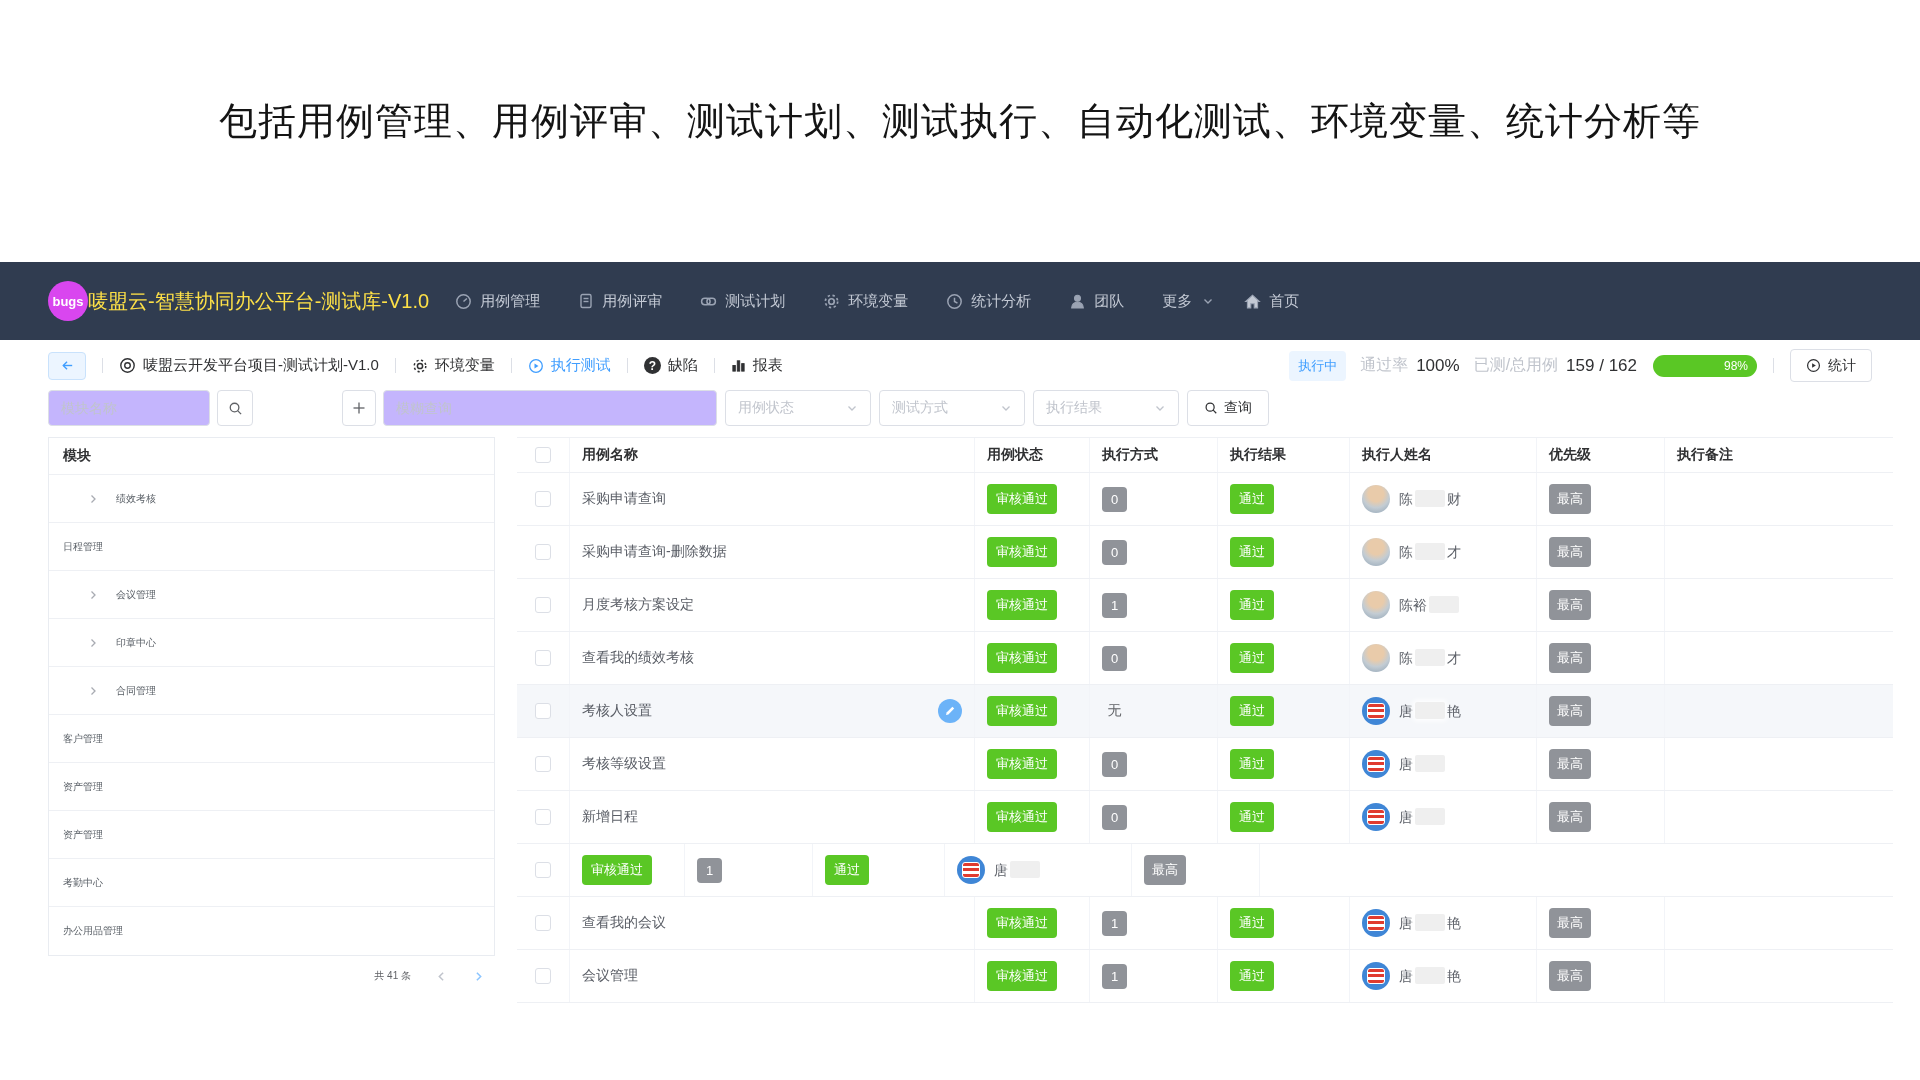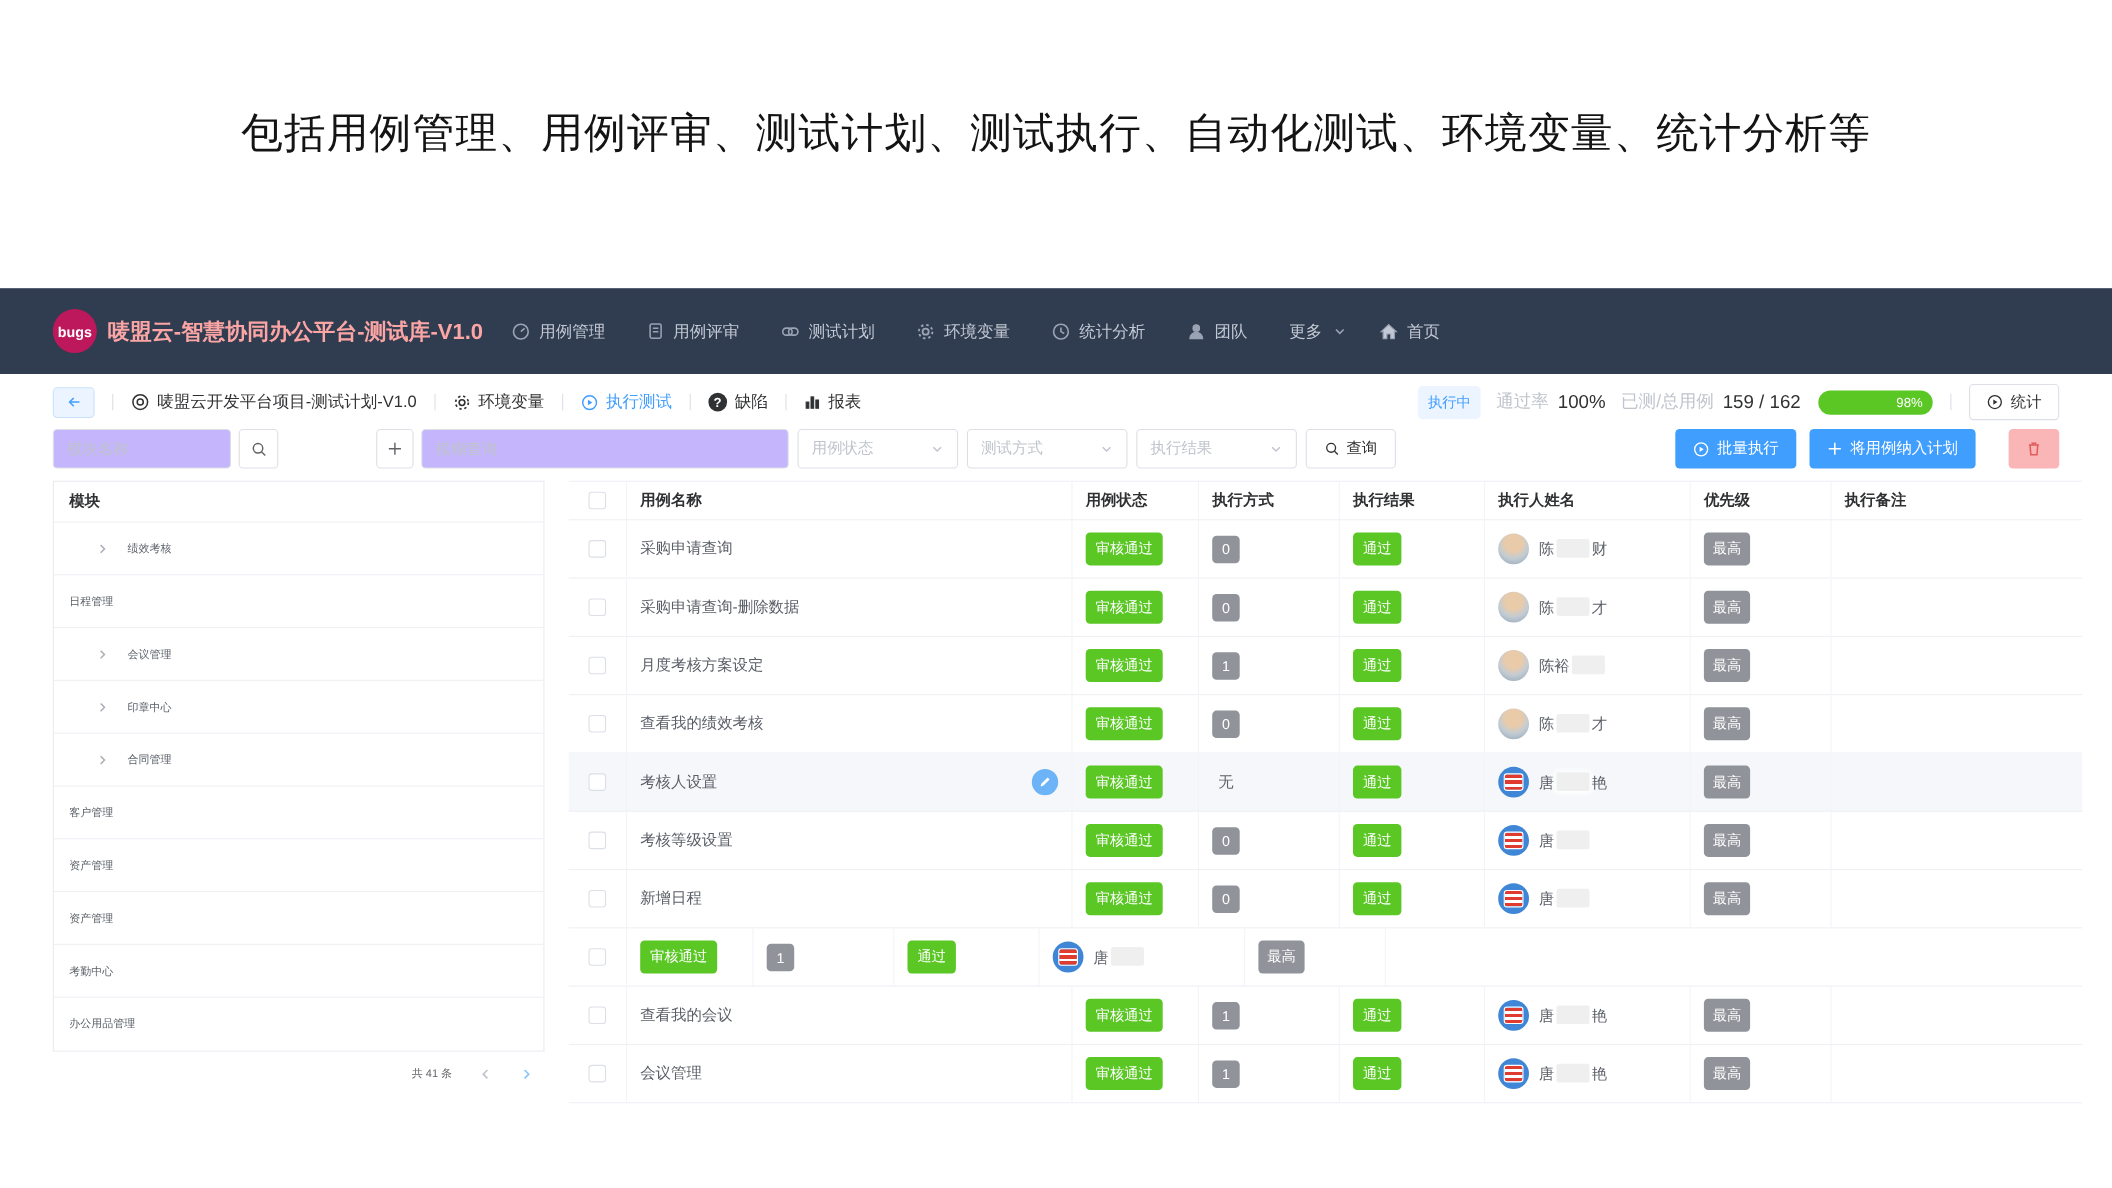--- a/index.html
+++ b/index.html
@@ -3,22 +3,22 @@
 <meta charset="utf-8">
 <style>
   * { margin:0; padding:0; box-sizing:border-box; }
   html,body { width:1920px; height:1080px; background:#fff; font-family:"Liberation Sans","DejaVu Sans",sans-serif; position:relative; overflow:hidden; }
 
   
   .heading { position:absolute; top:96px; left:0; width:100%; text-align:center; font-size:38px; font-weight:500; color:#141414; letter-spacing:1px; }
 
   
   .navbar { position:absolute; top:262px; left:0; width:100%; height:78px; background:#303c50; display:flex; align-items:center; padding:0 48px; }
-  .logo { width:40px; height:40px; border-radius:50%; background:#be185d; color:#fff; font-size:13px; font-weight:bold; display:flex; align-items:center; justify-content:center; flex:none; }
-  .nav-title { color:#fca5a5; font-size:20px; font-weight:bold; margin-left:10px; white-space:nowrap; }
+  .logo { width:40px; height:40px; border-radius:50%; background:#d946ef; color:#fff; font-size:13px; font-weight:bold; display:flex; align-items:center; justify-content:center; flex:none; }
+  .nav-title { color:#fde047; font-size:20px; font-weight:normal; white-space:nowrap; }
   .nav-items { display:flex; align-items:center; margin-left:26px; }
   .nav-item { display:flex; align-items:center; gap:8px; color:#c3c9d4; font-size:15px; cursor:pointer; margin-right:38px; white-space:nowrap; }
   .nav-item svg { stroke:#9aa3b3; }
   .nav-more { margin-right:30px; }
   .nav-more svg.chev-d { stroke:#9aa3b3; margin-left:2px; }
 
   
   .toolbar { position:absolute; top:341px; left:0; width:100%; height:49px; display:flex; align-items:center; padding:0 48px; }
   .back-btn { width:38px; height:28px; background:#ecf5ff; border:1px solid #c9e2fc; border-radius:4px; display:flex; align-items:center; justify-content:center; cursor:pointer; flex:none; }
   .tb-sep { width:1px; height:15px; background:#dcdfe6; margin:0 16px; flex:none; }
@@ -257,43 +257,20 @@
         <polyline points="2.5,4.5 6,8 9.5,4.5"></polyline>
       </svg>
   </div>
   <button class="btn-query">
     <svg width="14" height="14" viewBox="0 0 16 16" fill="none" stroke="#303133" stroke-width="1.4">
         <circle cx="7" cy="7" r="4.6"></circle>
         <line x1="10.5" y1="10.5" x2="14" y2="14"></line>
       </svg>
     <span>查询</span>
   </button>
-  <div class="fr-right">
-    <button class="btn-blue">
-      <svg width="15" height="15" viewBox="0 0 16 16" fill="none" stroke="#fff" stroke-width="1.3">
-          <circle cx="8" cy="8" r="6.3"></circle>
-          <path d="M6.5 5.5 L10.5 8 L6.5 10.5 Z" fill="#fff" stroke="none"></path>
-        </svg>
-      <span>批量执行</span>
-    </button>
-    <button class="btn-blue">
-      <svg width="14" height="14" viewBox="0 0 14 14" fill="none" stroke="#fff" stroke-width="1.4">
-          <line x1="7" y1="1.5" x2="7" y2="12.5"></line>
-          <line x1="1.5" y1="7" x2="12.5" y2="7"></line>
-        </svg>
-      <span>将用例纳入计划</span>
-    </button>
-    <button class="btn-del">
-      <svg width="16" height="16" viewBox="0 0 16 16" fill="none" stroke="#e05b5b" stroke-width="1.4">
-          <path d="M3.5 4.5 H12.5"></path>
-          <path d="M6.5 4.5 V3 H9.5 V4.5"></path>
-          <path d="M4.5 4.5 L5.2 13.5 H10.8 L11.5 4.5"></path>
-        </svg>
-    </button>
-  </div>
 </div>
 
 <div class="sidebar">
   <div class="side-header">模块</div>
   <div id="side-items">
   <div class="side-item exp">
     <svg class="chev" width="12" height="12" viewBox="0 0 12 12" fill="none" stroke-width="1.3">
           <polyline points="4.5,2.5 8,6 4.5,9.5"></polyline>
         </svg>
     <span>绩效考核</span>

